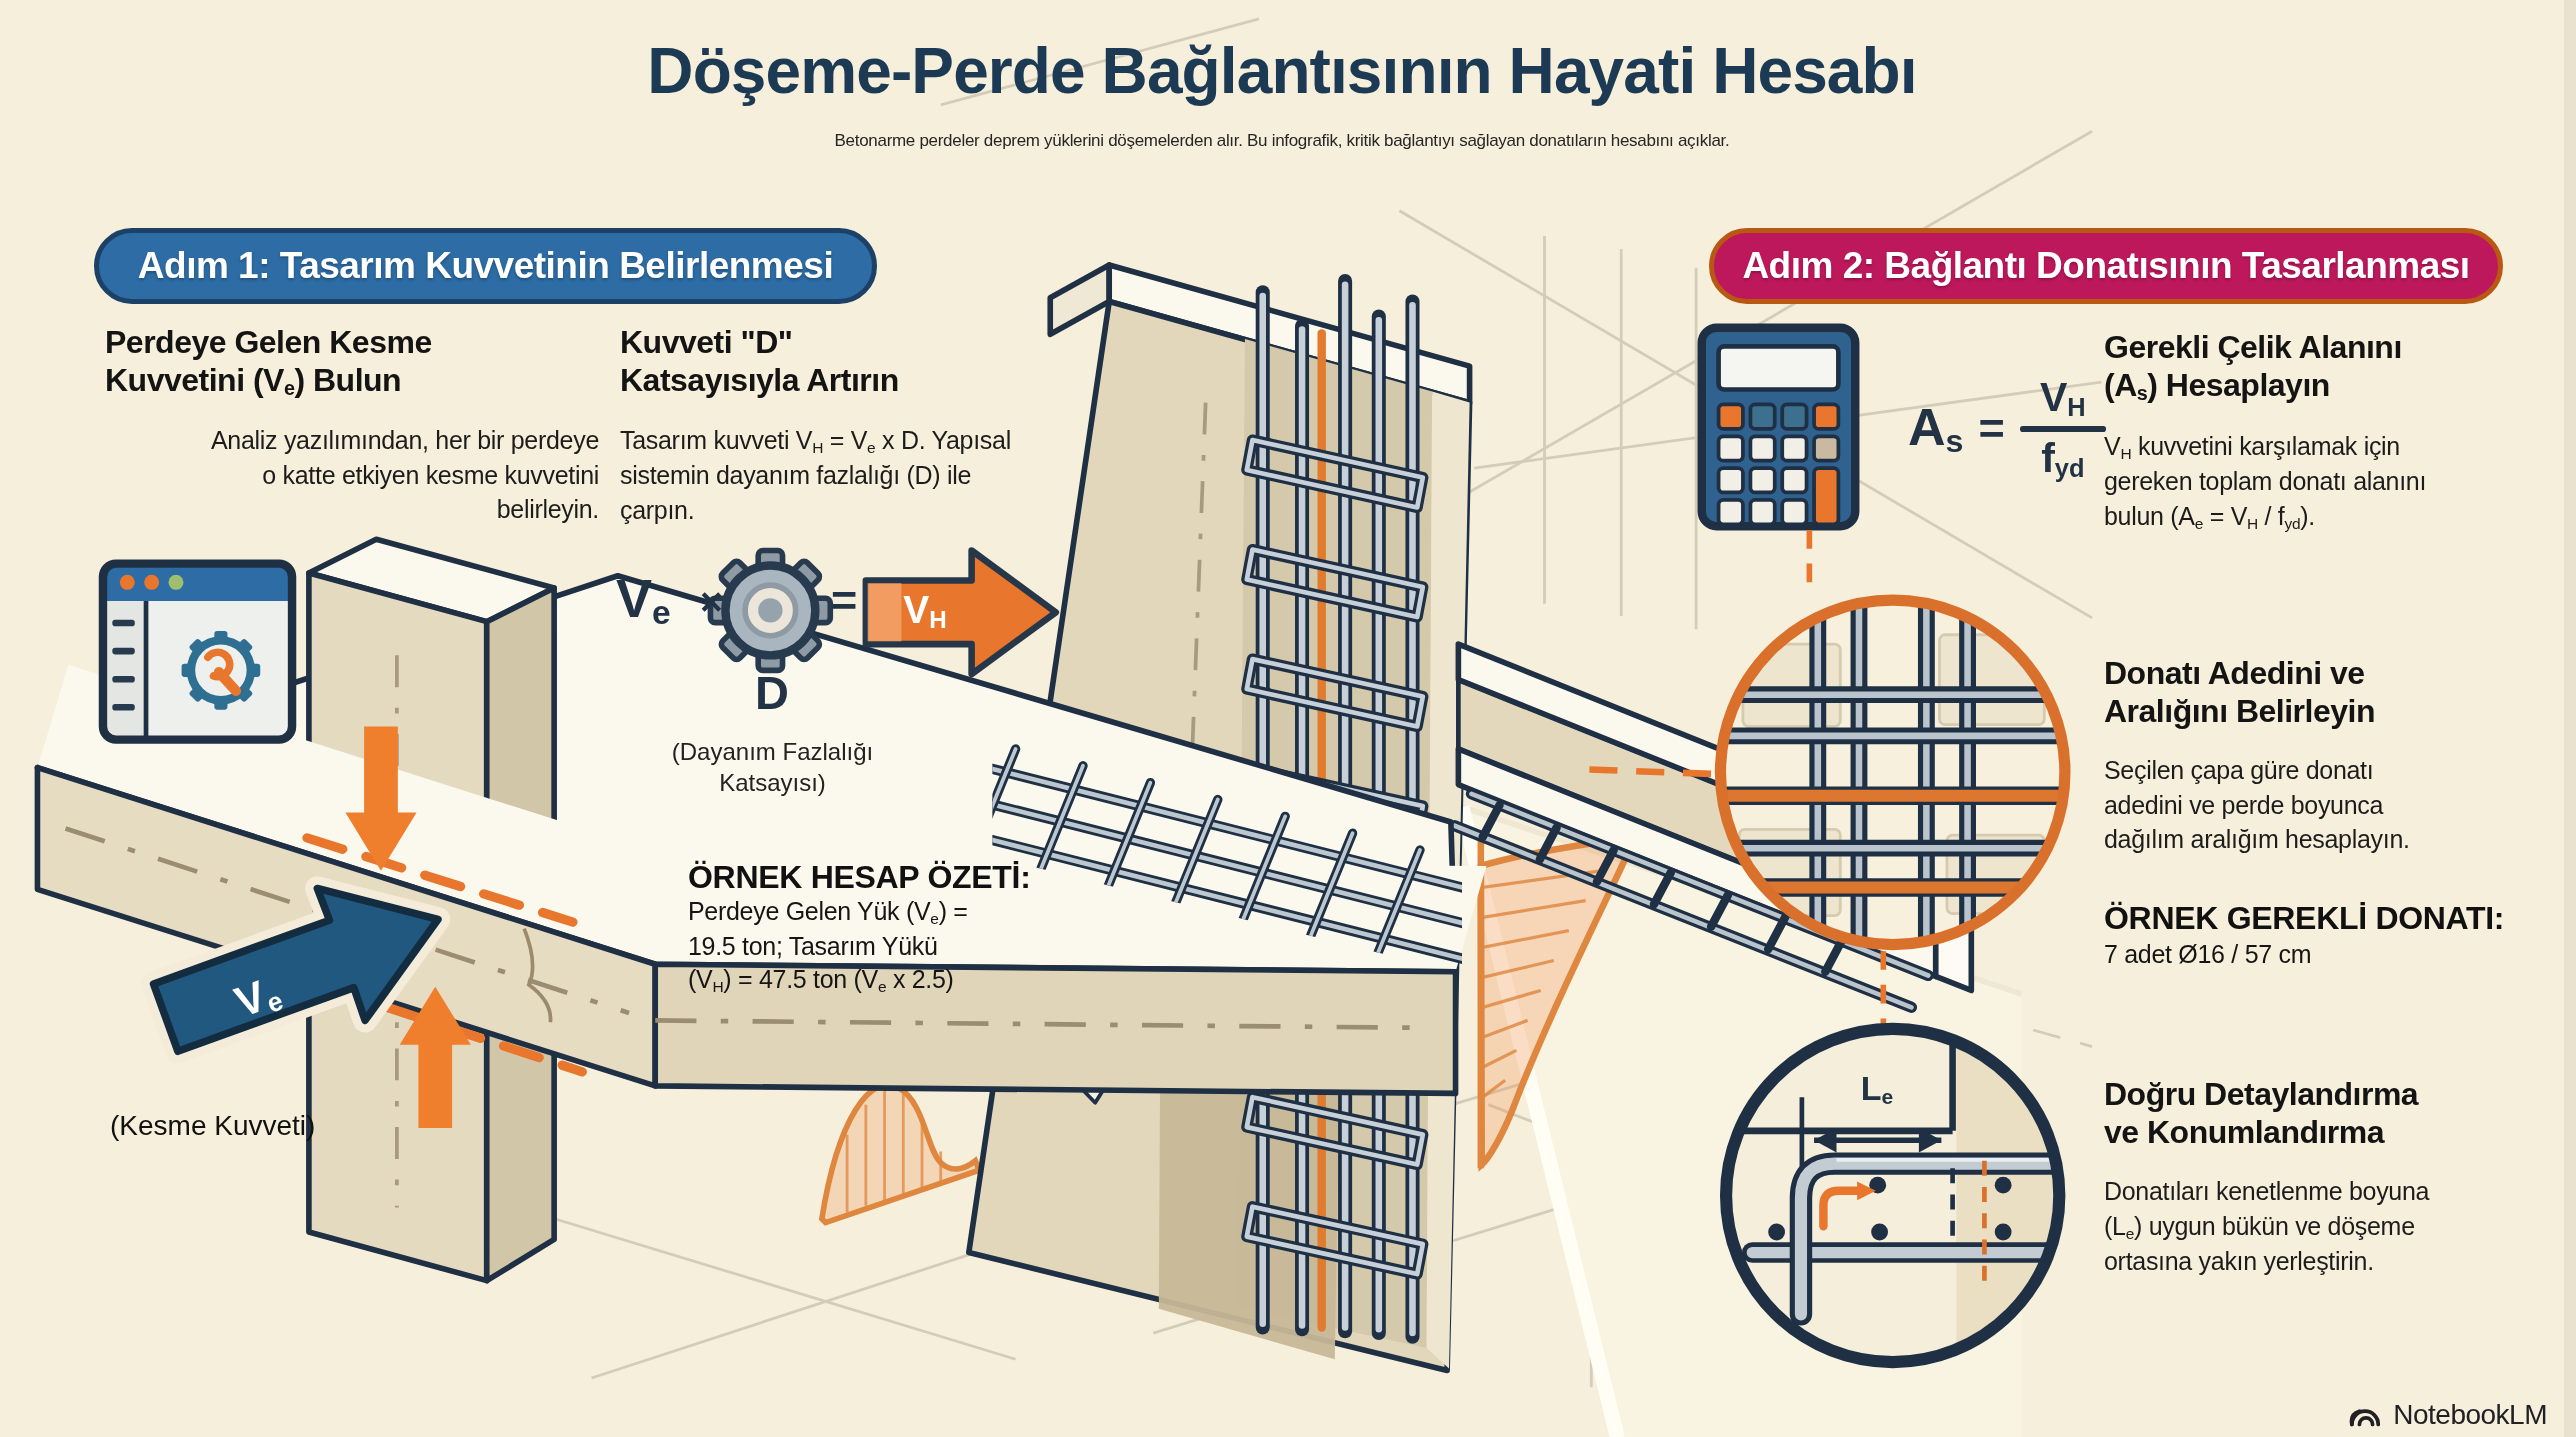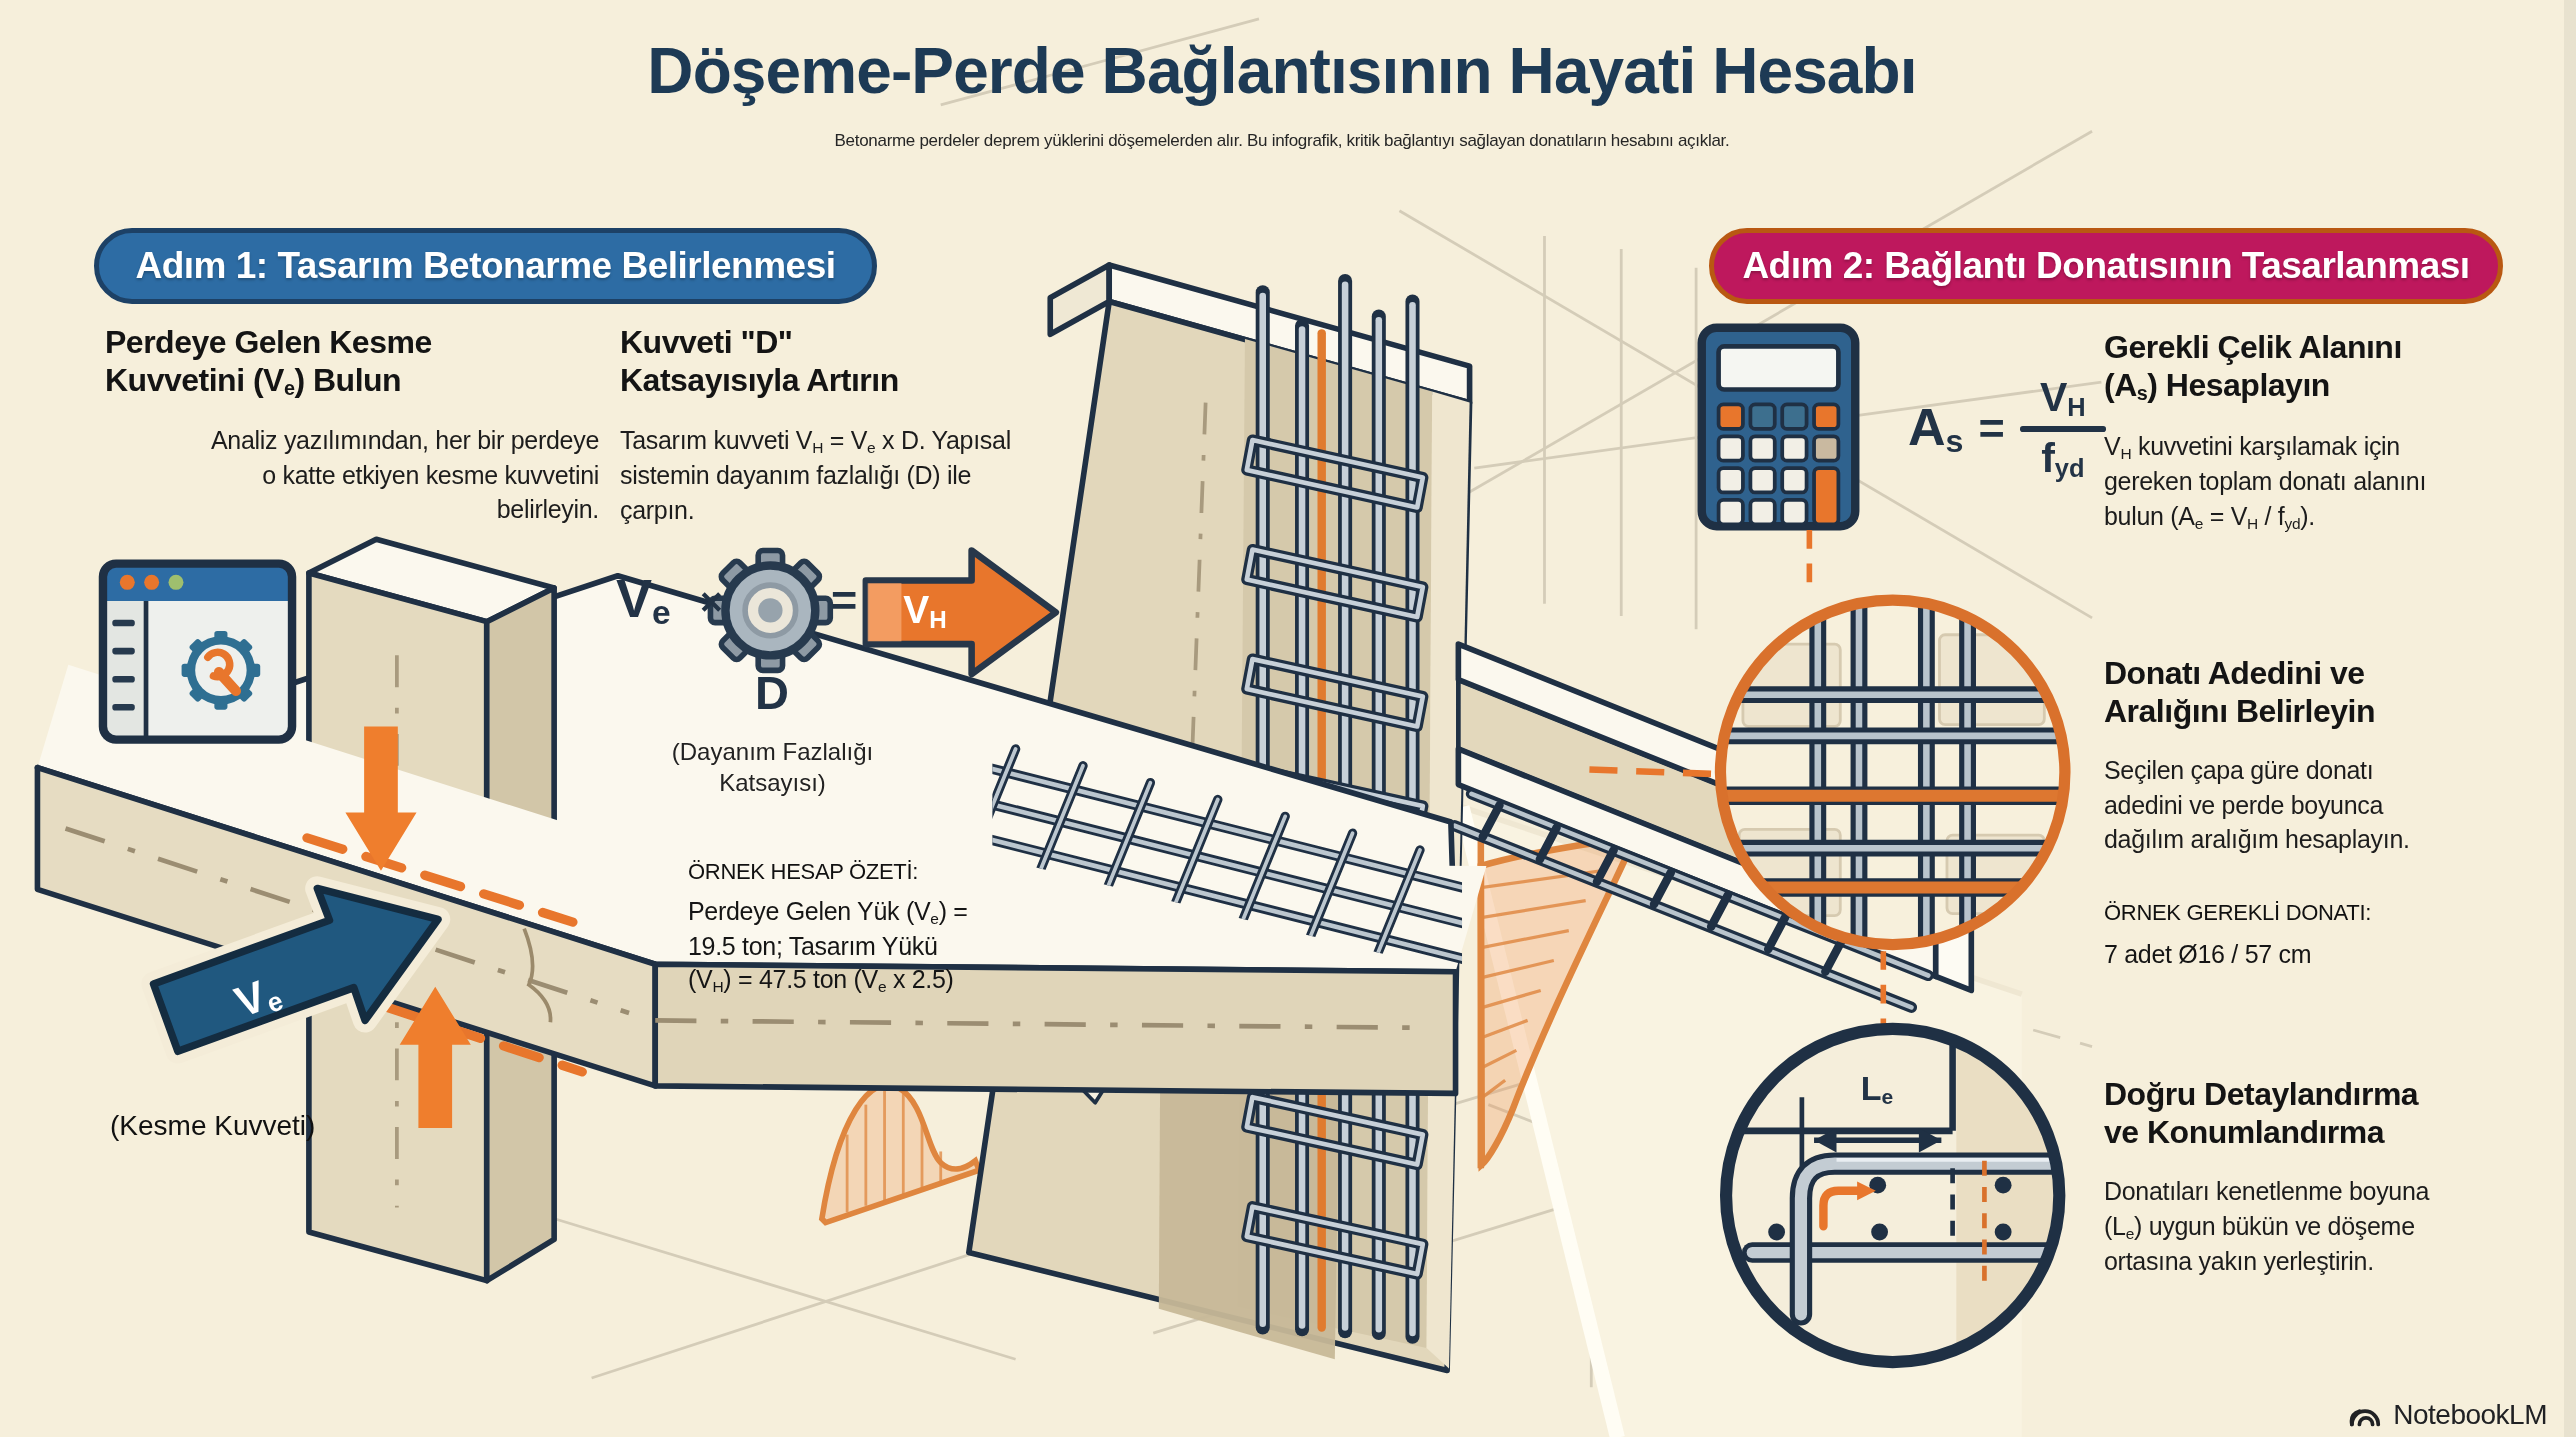--- a/index.html
+++ b/index.html
@@ -11,21 +11,21 @@
   .title{left:0;right:0;top:34px;text-align:center;font-size:64px;font-weight:bold;
          color:#1d3a55;letter-spacing:-0.9px;}
   .subtitle{left:0;right:0;top:131px;text-align:center;font-size:17px;color:#262626;letter-spacing:-0.3px;}
   .badge{height:66px;border-radius:41px;display:flex;align-items:center;justify-content:center;
          color:#fff;font-size:37px;font-weight:bold;letter-spacing:-0.5px;
          text-shadow:0 1.9px 2.8px rgba(0,0,0,.25);}
   .badge1{left:94px;top:228px;width:773px;background:#2d6ca4;border:5.6px solid #1d4166;}
   .badge2{left:1709px;top:228px;width:784px;background:#be185d;border:5.6px solid #b95812;}
   .h{font-size:32px;font-weight:bold;color:#141414;line-height:1.18;letter-spacing:-0.5px;}
   .b{font-size:25px;color:#1c1c1c;line-height:1.38;letter-spacing:-0.3px;}
-  .exh{font-size:22px;font-weight:normal;color:#111;letter-spacing:-0.3px;}
+  .exh{font-size:32px;font-weight:bold;color:#111;letter-spacing:-0.3px;}
   .exb{font-size:25px;color:#151515;line-height:1.34;letter-spacing:-0.3px;}
   sub{font-size:62%;vertical-align:-18%;}
   .navy{color:#223346;}
   .formula-ve{font-size:54px;font-weight:bold;}
   .caption{font-size:24px;color:#222;text-align:center;line-height:1.3;}
   .as-row{display:flex;align-items:center;gap:15px;color:#223346;font-weight:bold;}
   .frac{display:flex;flex-direction:column;align-items:center;}
   .frac .bar{width:86px;height:5.6px;background:#223346;margin:3.7px 0;border-radius:2.8px;}
   .footer{right:17px;bottom:7.5px;display:flex;align-items:center;gap:9.4px;}
   .footer .brand{font-size:28px;color:#202124;font-weight:500;letter-spacing:-0.5px;}
@@ -401,21 +401,21 @@
         <path d="M1948 1310 L1948 1288 Q1948 1272 1964 1272 L1984 1272" stroke="#e8762c" stroke-width="9" fill="none" stroke-linecap="round"></path>
         <polygon points="1984,1262 2004,1272 1984,1282" fill="#e8762c"></polygon>
       </g>
       <circle cx="2022" cy="1277" r="178" fill="none" stroke="#1f3044" stroke-width="13"></circle>
     </g>
   </svg>
 
   <div class="abs title">Döşeme-Perde Bağlantısının Hayati Hesabı</div>
   <div class="abs subtitle">Betonarme perdeler deprem yüklerini döşemelerden alır. Bu infografik, kritik bağlantıyı sağlayan donatıların hesabını açıklar.</div>
 
-  <div class="abs badge badge1">Adım 1: Tasarım Betonarme Belirlenmesi</div>
+  <div class="abs badge badge1">Adım 1: Tasarım Kuvvetinin Belirlenmesi</div>
   <div class="abs badge badge2">Adım 2: Bağlantı Donatısının Tasarlanması</div>
 
   <div class="abs h" style="left:105px;top:324px;width:505px;">Perdeye Gelen Kesme<br>Kuvvetini (V<sub>e</sub>) Bulun</div>
   <div class="abs b" style="left:108px;top:423px;width:491px;text-align:right;">Analiz yazılımından, her bir perdeye<br>o katte etkiyen kesme kuvvetini<br>belirleyin.</div>
 
   <div class="abs h" style="left:620px;top:324px;width:487px;">Kuvveti "D"<br>Katsayısıyla Artırın</div>
   <div class="abs b" style="left:620px;top:423px;width:487px;">Tasarım kuvveti V<sub>H</sub> = V<sub>e</sub> x D. Yapısal<br>sistemin dayanım fazlalığı (D) ile<br>çarpın.</div>
 
   <div class="abs formula-ve navy" style="left:616px;top:567px;">V<sub>e</sub></div>
   <div class="abs navy" style="left:700px;top:580px;font-size:39px;font-weight:bold;">×</div>

